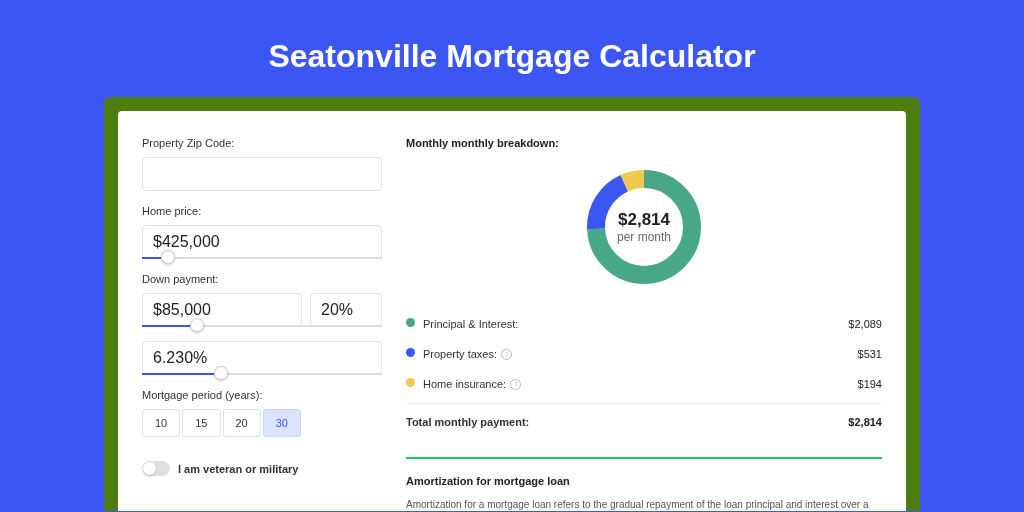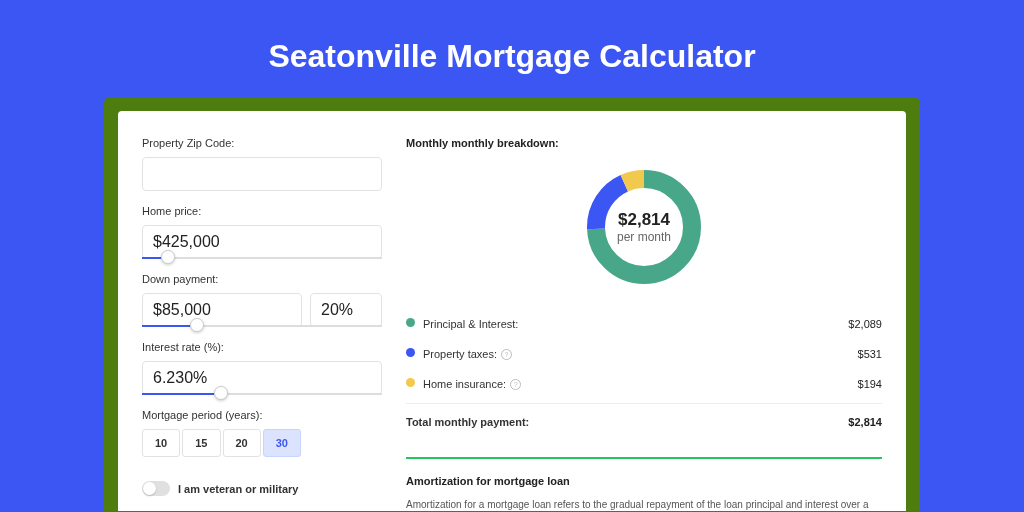--- a/index.html
+++ b/index.html
@@ -78,21 +78,21 @@
   box-shadow: 0 1px 3px rgba(0,0,0,0.2);
 }
 .row-2 { display: flex; gap: 8px; }
 .row-2 .text-input:first-child { flex: 1; }
 .row-2 .text-input:last-child { width: 72px; }
 .period-tabs { display: flex; gap: 2px; }
 .period-tab {
   border: 1px solid #e2e2e2;
   background: #fff;
   font-size: 11px;
-  font-weight: 700;
+  font-weight: 400;
   color: #333;
   padding: 7px 12px;
   border-radius: 3px;
   cursor: pointer;
 }
 .period-tab.active {
   background: #dbe3ff;
   color: #3c56f4;
   border-color: #c7d4ff;
 }
@@ -220,21 +220,20 @@
         <input class="text-input" value="$85,000" style="">
         <input class="text-input" value="20%" style="">
       </div>
       <div class="slider-track">
         <div class="slider-fill" style="width:20%"></div>
         <div class="slider-thumb" style="left:20%"></div>
       </div>
     </div>
 
     <div class="field-group">
-      <label class="field-label">Interest rate (%):</label>
       <input class="text-input" value="6.230%" style="">
       <div class="slider-track">
         <div class="slider-fill" style="width:30%"></div>
         <div class="slider-thumb" style="left:30%"></div>
       </div>
     </div>
 
     <div class="field-group">
       <label class="field-label">Mortgage period (years):</label>
       <div class="period-tabs" id="period-tabs">

